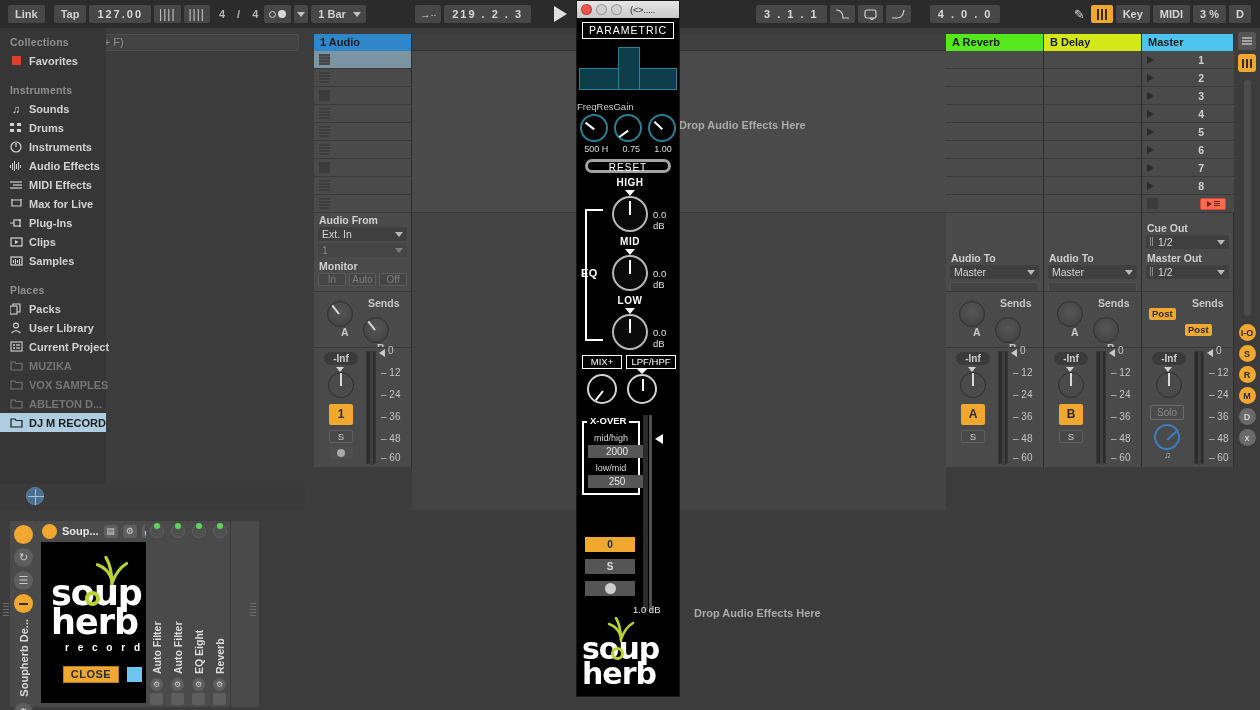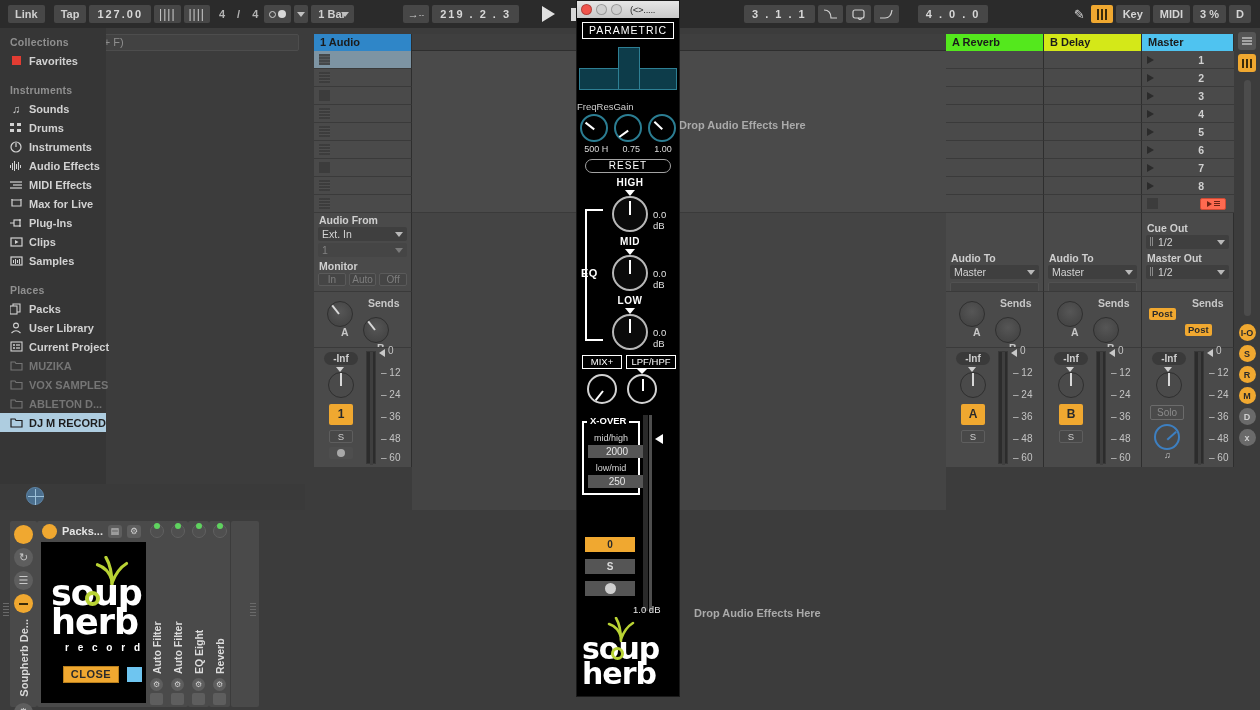--- a/index.html
+++ b/index.html
@@ -188,21 +188,21 @@
   .plug-banner { margin:4px 5px 0 5px; height:17px; border:1px solid #ffffff; color:#fff;
                  font-size:10.5px; text-align:center; line-height:15px; letter-spacing:1px;}
   .eqcurve { margin:4px 2px 0 2px; height:55px; position:relative; }
   .curve-band { position:absolute; background:#0d3c4a; border:1px solid #2e7f94;}
   .plabel { color:#cfcfcf; font-size:9.5px; text-align:center; }
   .pknob { width:28px;height:28px;border-radius:50%;position:relative;
            background:#000; border:2px solid #2b7d92; }
   .pknob .pk-ptr { position:absolute; width:2px;height:11px;background:#fff;left:12px;top:2px;
                    transform-origin:50% 12px; }
   .pval { color:#dcdcdc; font-size:9px; text-align:center; }
-  .reset-btn { margin:5px 8px 0 8px; height:14px; border:1px solid #a3a3a3; border-radius:7px;
+  .reset-btn { margin:5px 8px 0 8px; height:14px; border:3px solid #a3a3a3; border-radius:7px;
                color:#fff; font-size:10px; text-align:center; line-height:12px; letter-spacing:1px;}
   .eqknob { width:36px;height:36px;border-radius:50%;background:#0a0a0a;border:2px solid #b8b8b8;position:relative;}
   .eqknob .ek-ptr{position:absolute;width:2px;height:14px;background:#fff;left:15px;top:3px;}
   .eq-tri { width:0;height:0;border-left:5px solid transparent;border-right:5px solid transparent;border-top:6px solid #fff;}
   .eq-lbl { color:#fff; font-size:10px; font-weight:bold; text-align:center; letter-spacing:.5px;}
   .eq-db { color:#e2e2e2; font-size:9.5px; }
   .eq-bracket{ position:absolute; border-left:2px solid #fff; border-top:2px solid #fff; border-bottom:2px solid #fff;}
   .sqbtn { border:1px solid #fff; color:#fff; font-size:9.5px; text-align:center; line-height:12px; height:14px; }
   .bigknob{width:30px;height:30px;border-radius:50%;background:#000;border:2px solid #d2d2d2;position:relative;}
   .xover-box{ position:absolute; border:2px solid #fff; }
@@ -270,21 +270,21 @@
     <div class="tb-plain">4</div>
     <div class="tb-plain">/</div>
     <div class="tb-plain">4</div>
     <div class="tb-icon">
       <span class="metro-o"></span>
         <span class="metro-f"></span>
     </div>
     <div class="tb-icon" style="padding:0 3px">
       <span class="caret" style="margin:0"></span>
     </div>
-    <div class="tb-btn" style="padding-right:8px;position:relative">
+    <div class="tb-btn" style="padding-right:20px;position:relative">
       <span>1 Bar</span>
       <span class="caret" style="position:absolute;right:5px;top:7px"></span>
     </div>
 
     <div style="width:46px"></div>
     <div class="tb-icon">→<span style="font-size:8px">--</span></div>
     <div class="tb-val">219 . 2 . 3</div>
     <div style="width:12px"></div>
     <div style="padding:0 8px">
         <div class="transport-play"></div>
@@ -952,21 +952,21 @@
         <span style="width:9px;height:2px;background:#3a2b0a;display:block"></span>
       </div>
       <div class="dev-vert">Soupherb De...</div>
       <div class="dev-circ gray">⚙</div>
 
     </div>
 
     <div class="dev-card" style="left:37px;top:3px;width:144px;height:186px">
       <div class="dev-card-hdr">
         <span style="width:15px;height:15px;border-radius:50%;background:#f0a830"></span>
-        <span class="dev-title">Packs...</span>
+        <span class="dev-title">Soup...</span>
         <span class="hdr-ico">▤</span>
         <span class="hdr-ico">⚙</span>
         <span class="hdr-ico">💾</span>
       </div>
       <div class="soup-black" style="left:4px;top:21px;width:136px;height:161px">
         <svg style="position:absolute;left:54px;top:14px" width="34" height="32" viewBox="0 0 28 26">
           <g stroke="#b9d334" stroke-width="2.6" fill="none" stroke-linecap="round">
             <path d="M14 24 C14 14 12 6 9 1"></path>
             <path d="M14 22 C17 14 21 9 26 6"></path>
             <path d="M14 20 C12 13 8 9 2 7"></path>

